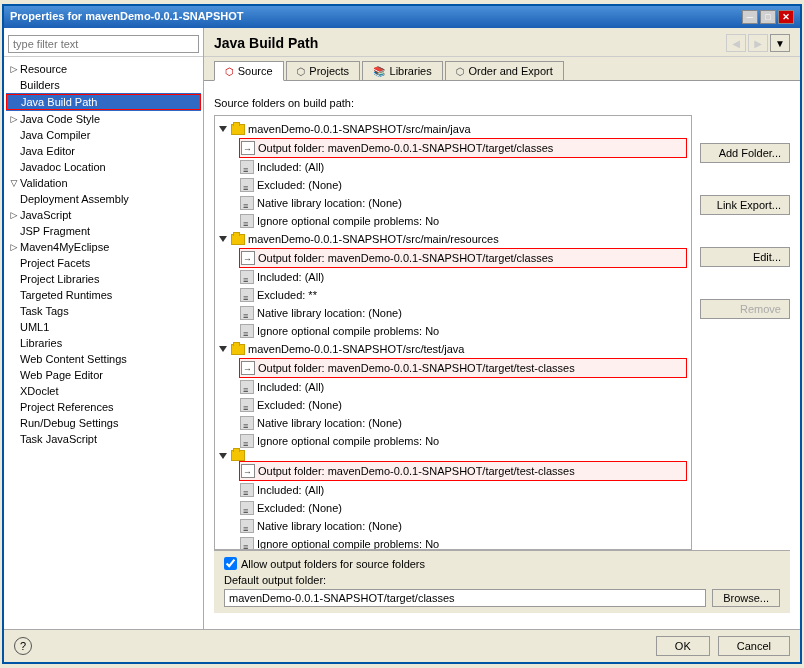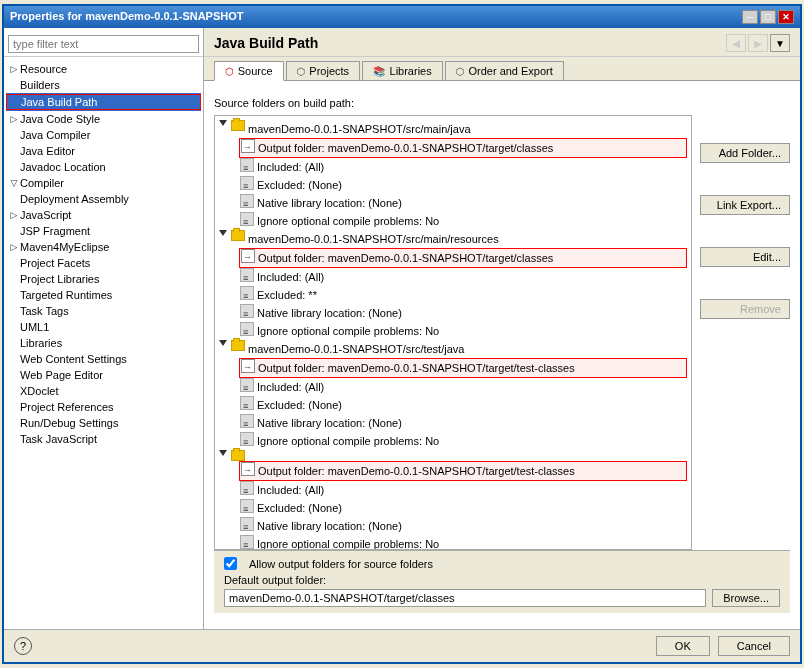--- a/index.html
+++ b/index.html
@@ -207,21 +207,21 @@
       margin-top: 28px;
     }
     .right-btn.disabled { color: #aaa; cursor: default; }
     
     .bt-item {
       font-size: 11px;
       line-height: 18px;
     }
     .bt-item .bt-row {
       display: flex;
-      align-items: flex-start;
+      align-items: center;
     }
     .bt-item .bt-row.highlighted {
       border: 1px solid red;
       background: #fff0f0;
     }
     .bt-child { padding-left: 20px; }
     .tri-down {
       display: inline-block;
       width: 0;
       height: 0;
@@ -290,21 +290,21 @@
       color: #333;
     }
     .bottom-area {
       padding: 6px 10px;
       border-top: 1px solid #aaa;
       background: #ece9d8;
     }
     .checkbox-row {
       display: flex;
       align-items: center;
-      gap: 12px;
+      gap: 4px;
       margin-bottom: 4px;
     }
     .default-output {
       font-size: 11px;
       margin-bottom: 3px;
     }
     .output-path-row {
       display: flex;
       gap: 6px;
       align-items: center;
@@ -428,21 +428,21 @@
         <div class="tree-item">
           <div class="item-row indent-1">
             <span class="no-expand"></span>
             <span class="item-label">Javadoc Location</span>
           </div>
         </div>
 
         <div class="tree-item">
           <div class="item-row indent-1">
             <span class="expander">▽</span>
-            <span class="item-label">Compiler</span>
+            <span class="item-label">Validation</span>
           </div>
         </div>
 
         <div class="tree-item">
           <div class="item-row indent-2">
             <span class="no-expand"></span>
             <span class="item-label">Deployment Assembly</span>
           </div>
         </div>
 

